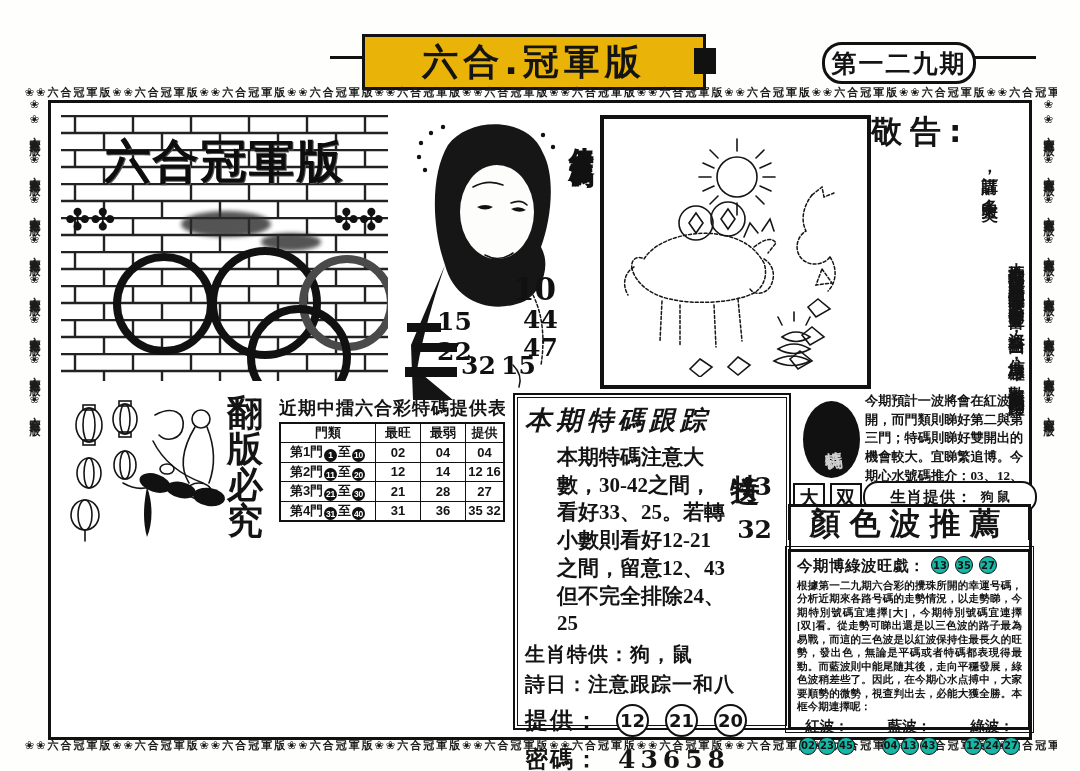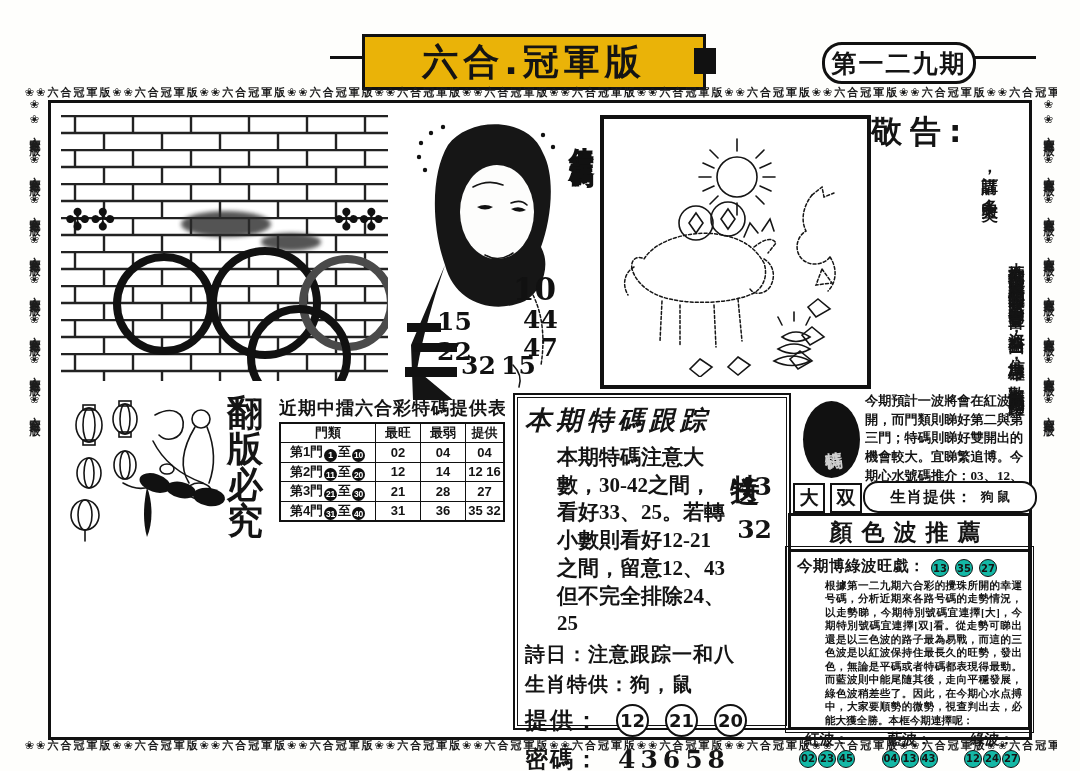--- a/index.html
+++ b/index.html
@@ -87,31 +87,31 @@
              transform:rotate(-6deg);letter-spacing:2px;}
   .forecast{left:814px;top:289px;width:168px;font-size:13.2px;font-weight:bold;line-height:1.42;}
   .bigdbl{left:742px;top:380px;display:flex;gap:5px;}
   .bigdbl .bx{width:28px;height:26px;border:2.5px solid #111;display:flex;align-items:center;
               justify-content:center;font-size:19px;font-weight:bold;font-family:"DejaVu Sans",sans-serif;}
   .zchain{left:812px;top:378px;width:170px;height:28px;border:2.5px solid #111;border-radius:15px;
           display:flex;align-items:center;justify-content:center;gap:8px;background:#fff;}
   .zchain .zl{font-size:15.5px;font-weight:bold;letter-spacing:1px;}
   .zchain .zv{font-size:13px;font-weight:bold;}
   
-  .cw-head{left:737px;top:410px;width:243px;height:36px;border:3px solid #111;border-bottom:none;
+  .cw-head{left:737px;top:401px;width:243px;height:36px;border:3px solid #111;border-bottom:none;
            display:flex;align-items:center;justify-content:center;font-family:Liberation Sans, sans-serif;
-           font-size:23px;font-weight:bold;letter-spacing:9px;background:#fff;box-sizing:border-box;}
+           font-size:31px;font-weight:bold;letter-spacing:9px;background:#fff;box-sizing:border-box;}
   .cw-box{left:737px;top:446px;width:243px;height:181px;border:3px solid #111;outline:1px solid #111;
           outline-offset:2px;background:#fff;box-sizing:border-box;padding:4px 6px;}
-  .cw-headline{display:flex;align-items:flex-end;gap:6px;}
+  .cw-headline{display:flex;align-items:flex-start;gap:6px;}
   .cw-headline .hl{font-size:15.5px;font-weight:bold;letter-spacing:.5px;}
   .mcirc{display:inline-flex;width:16px;height:16px;border:1.6px solid #111;border-radius:50%;
          align-items:center;justify-content:center;font-size:10px;font-weight:bold;
          font-family:"DejaVu Sans",sans-serif;background:#14b8a6;}
-  .cw-body{font-size:10.6px;font-weight:bold;line-height:1.27;text-align:justify;margin-top:2px;margin-left:28px;}
+  .cw-body{font-size:10.6px;font-weight:bold;line-height:1.27;text-align:justify;margin-top:2px;}
   .cw-waves{display:flex;justify-content:space-between;margin-top:3px;padding:0 2px;}
   .cw-col{text-align:center;}
   .cw-col .wl{font-size:14.5px;font-weight:bold;}
   .cw-col .wn{display:flex;gap:1px;margin-top:1px;}
   svg .sk{fill:none;stroke:#151515;stroke-width:1.6;stroke-linecap:round;}
   svg .skd{fill:none;stroke:#151515;stroke-width:1.5;stroke-dasharray:3 2.2;stroke-linecap:round;}
 </style>
 </head>
 <body>
 
@@ -136,20 +136,21 @@
           <pattern id="bricks" width="58" height="34" patternUnits="userSpaceOnUse">
             <rect width="58" height="34" fill="#fff"></rect>
             <line x1="0" y1="1" x2="58" y2="1" stroke="#222" stroke-width="2.4"></line>
             <line x1="0" y1="18" x2="58" y2="18" stroke="#222" stroke-width="2.4"></line>
             <line x1="14" y1="1" x2="14" y2="18" stroke="#222" stroke-width="2.4"></line>
             <line x1="43" y1="18" x2="43" y2="34" stroke="#222" stroke-width="2.4"></line>
           </pattern>
         </defs>
         <rect width="327" height="266" fill="url(#bricks)"></rect>
       </svg>
+      <div class="brick-title">六合冠軍版</div>
       <div class="orn" style="left:4px;top:92px;">✤✤</div>
       <div class="orn" style="right:4px;top:92px;">✤✤</div>
       <div class="smudge" style="left:120px;top:96px;width:90px;height:26px;"></div>
       <div class="smudge" style="left:200px;top:118px;width:60px;height:18px;"></div>
       <div class="ring" style="left:52px;top:138px;width:86px;height:86px;"></div>
       <div class="ring" style="left:148px;top:132px;width:96px;height:96px;"></div>
       <div class="ring" style="left:238px;top:140px;width:80px;height:80px;border-color:#4a4a4a;"></div>
       <div class="ring" style="left:186px;top:190px;width:88px;height:88px;"></div>
     </div>
 
@@ -321,22 +322,22 @@
     <div class="abs special">
       <div class="sp-title">本期特碼跟踪</div>
       <div class="sp-row">
         <div class="sp-body">本期特碼注意大數，30-42之間，看好33、25。若轉小數則看好12-21之間，留意12、43但不完全排除24、25</div>
         <div class="sp-side">
           <div class="tesong">特送</div>
           <div class="num">43</div>
           <div class="num">32</div>
         </div>
       </div>
+      <div class="sp-line">生肖特供：狗，鼠</div>
       <div class="sp-line">詩日：注意跟踪一和八</div>
-      <div class="sp-line">生肖特供：狗，鼠</div>
       <div class="sp-offer">
         <span class="lbl">提供：</span>
         <span class="circ">12</span>
         <span class="circ">21</span>
         <span class="circ">20</span>
       </div>
       <div class="sp-pass">
         <span class="lbl">密碼：</span>
         <span class="val">43658</span>
       </div>

